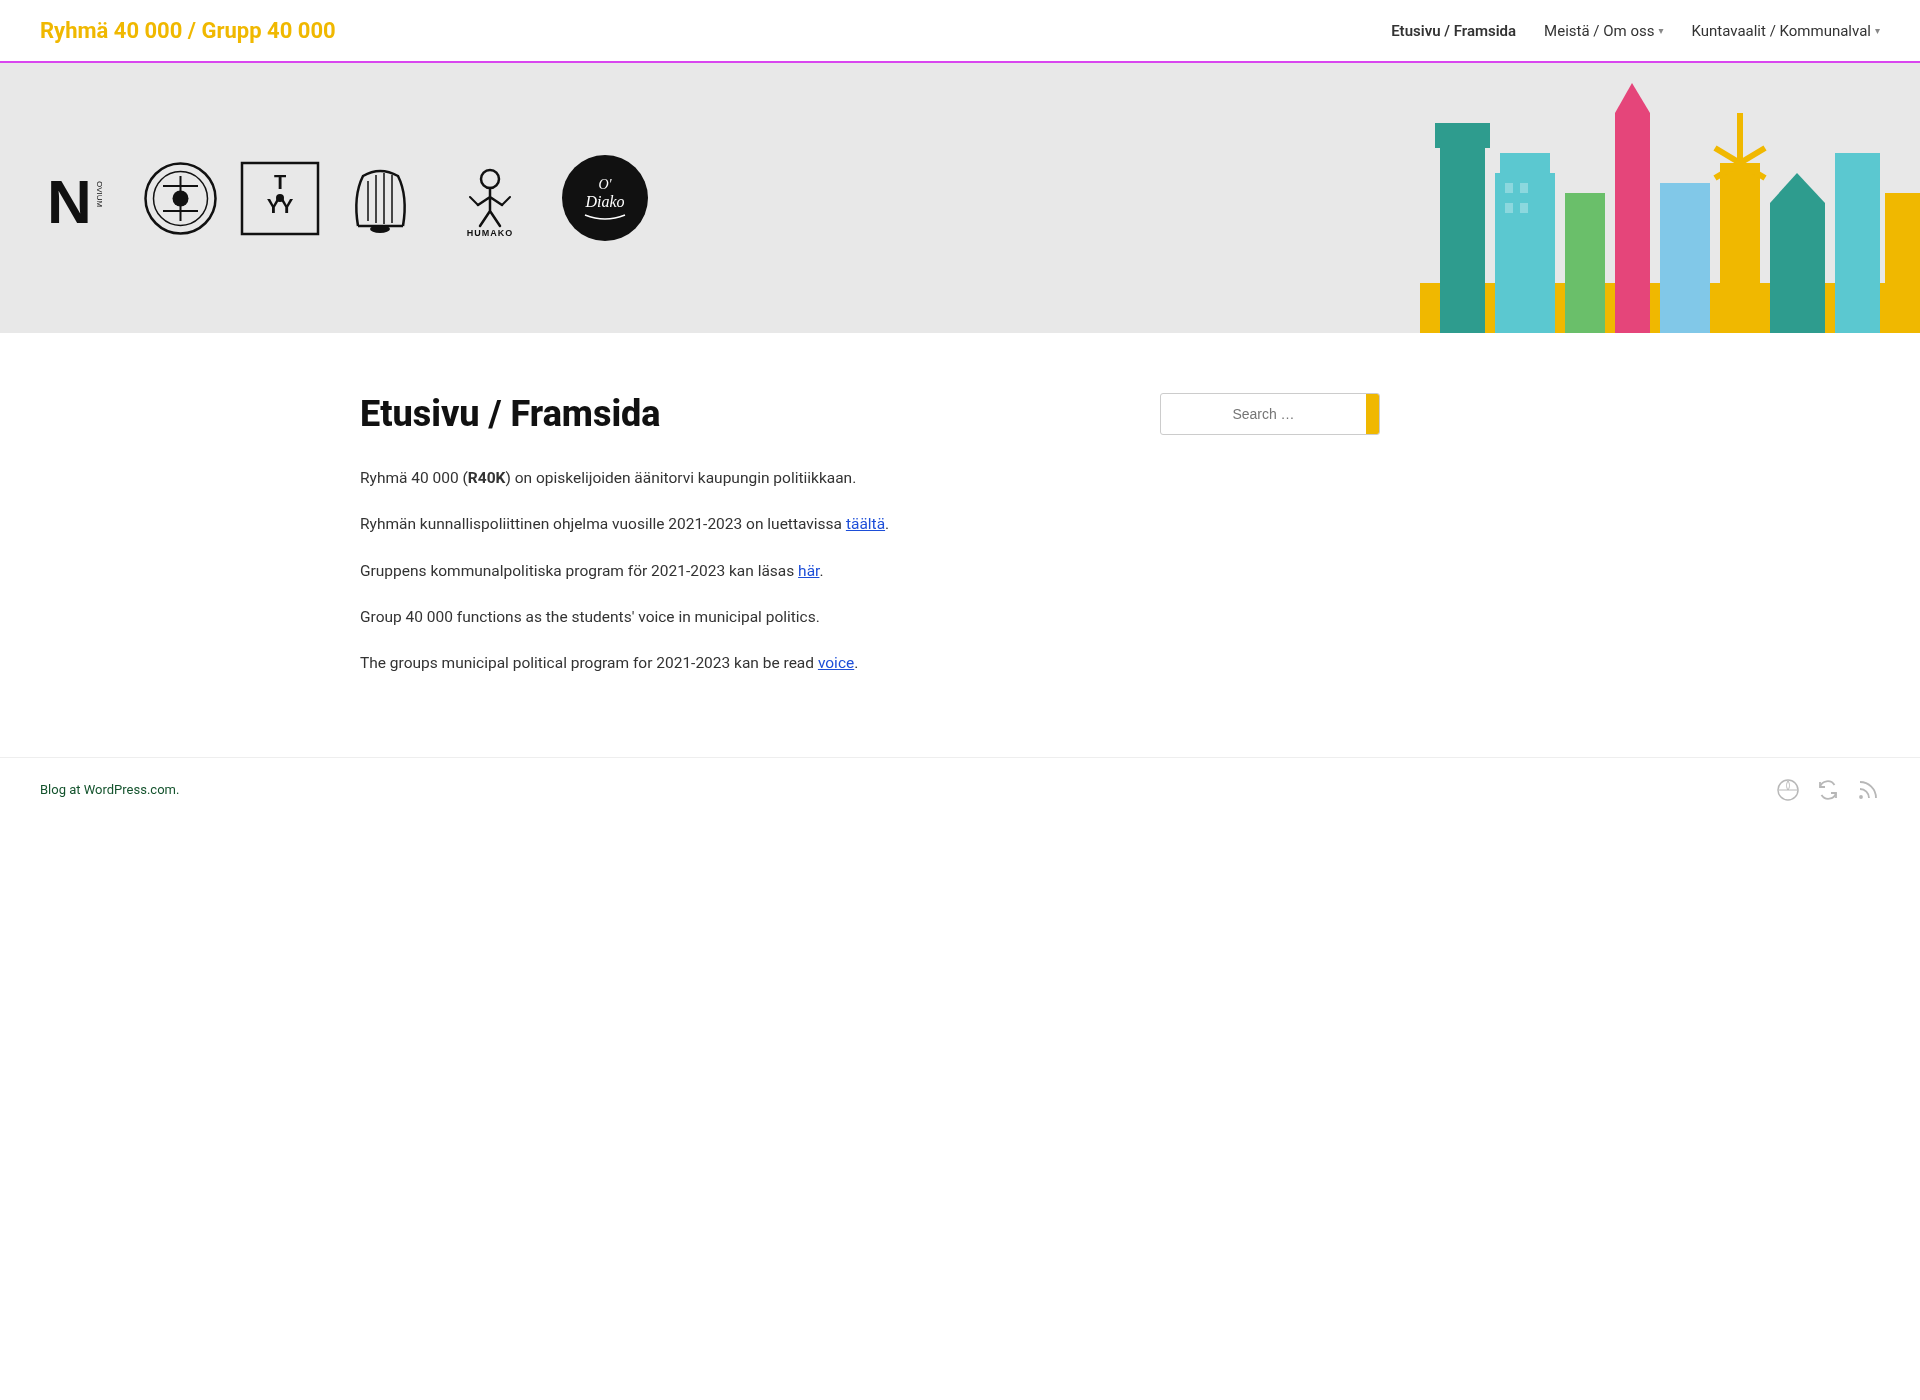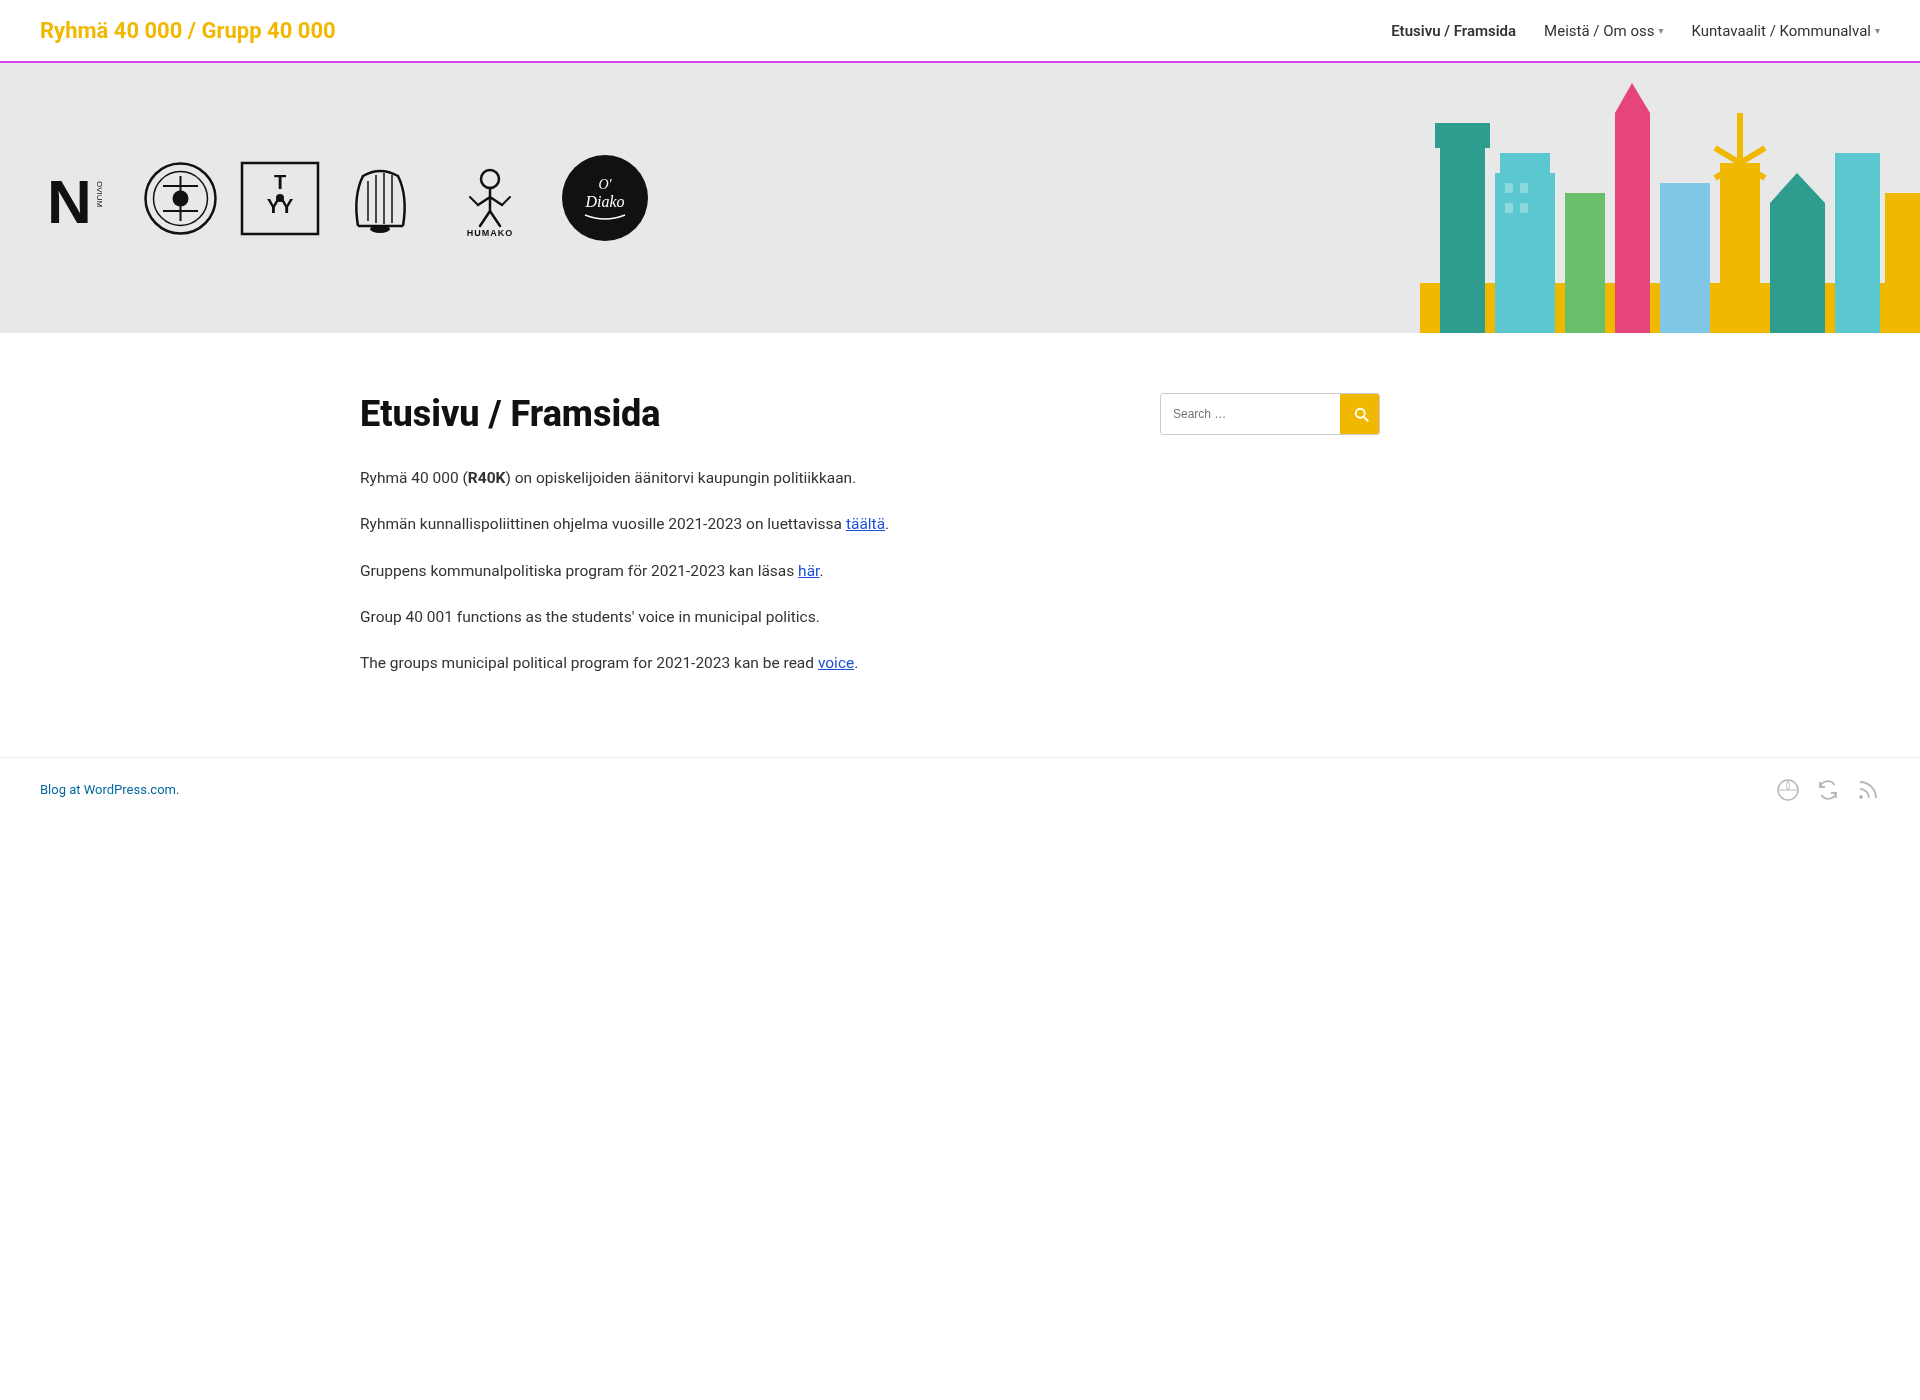--- a/index.html
+++ b/index.html
@@ -113,23 +113,24 @@
       border: 1px solid #ccc;
       border-radius: 3px;
       overflow: hidden;
       height: 42px;
     }
     .search-input {
       flex: 1;
       border: none;
       outline: none;
       padding: 0 12px;
-      font-size: 12px;
+      font-size: 14px;
       color: #8b5cf6;
       background: #fff;
+      text-align: center;
     }
     .search-button {
       background: #f0b800;
       border: none;
       width: 42px;
       height: 42px;
       cursor: pointer;
       display: flex;
       align-items: center;
       justify-content: center;
@@ -296,41 +297,41 @@
     <p class="content-para">
       Ryhmä 40 000 (<strong>R40K</strong>) on opiskelijoiden äänitorvi kaupungin politiikkaan.
     </p>
     <p class="content-para">
       Ryhmän kunnallispoliittinen ohjelma vuosille 2021-2023 on luettavissa <a href="#">täältä</a>.
     </p>
     <p class="content-para">
       Gruppens kommunalpolitiska program för 2021-2023 kan läsas <a href="#">här</a>.
     </p>
     <p class="content-para">
-      Group 40 001 functions as the students' voice in municipal politics.
+      Group 40 000 functions as the students' voice in municipal politics.
     </p>
     <p class="content-para">
       The groups municipal political program for 2021-2023 kan be read <a href="#">voice</a>.
     </p>
   </div>
 
   <div class="sidebar">
     <div class="search-widget">
       <input class="search-input" type="text" placeholder="Search …" style="">
       <button class="search-button" aria-label="Search">
         <svg viewBox="0 0 24 24">
           <path d="M21 21l-4.35-4.35M17 11A6 6 0 1 1 5 11a6 6 0 0 1 12 0z" stroke="#fff" stroke-width="2.5" fill="none" stroke-linecap="round"></path>
         </svg>
       </button>
     </div>
   </div>
 </div>
 
 <footer class="site-footer">
-  <a href="#" style="color:#0369a1;text-decoration:none;font-size:13px;">Blog at WordPress.com.</a>
+  <a href="#" style="color:#14532d;text-decoration:none;font-size:13px;">Blog at WordPress.com.</a>
   <div class="footer-icons">
 
     <svg class="footer-icon" viewBox="0 0 24 24" fill="#888">
       <circle cx="12" cy="12" r="10" fill="none" stroke="#888" stroke-width="1.5"></circle>
       <path d="M3 12h18M12 3c-2 3-2 6 0 9M12 3c2 3 2 6 0 9" stroke="#888" stroke-width="1" fill="none"></path>
     </svg>
 
     <svg class="footer-icon" viewBox="0 0 24 24" fill="none" stroke="#888" stroke-width="1.8">
       <path d="M4 4v5h5M20 20v-5h-5"></path>
       <path d="M4 9a8 8 0 0 1 14.5-2M20 15a8 8 0 0 1-14.5 2"></path>

